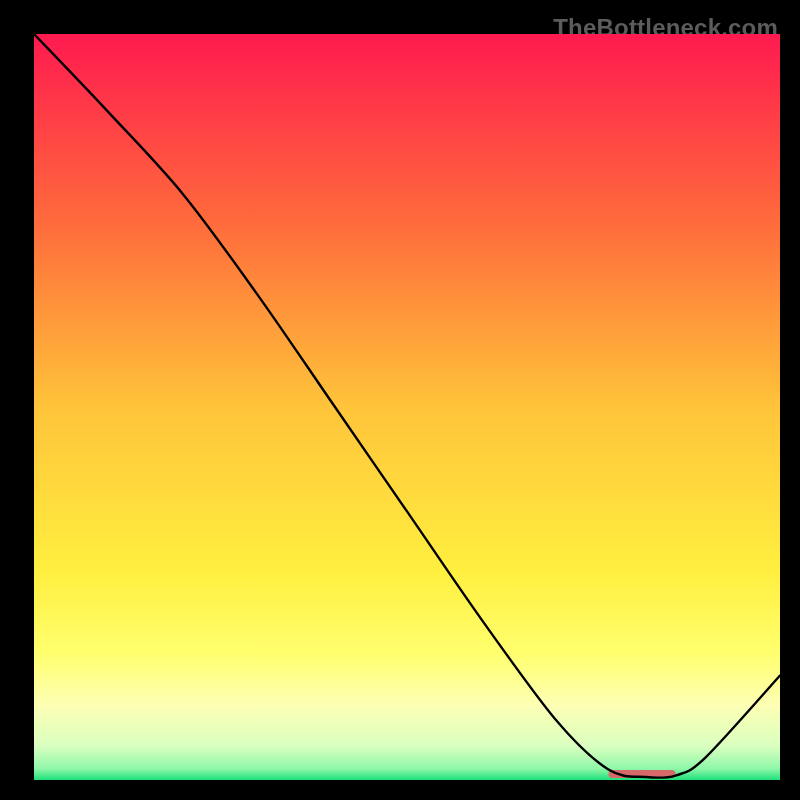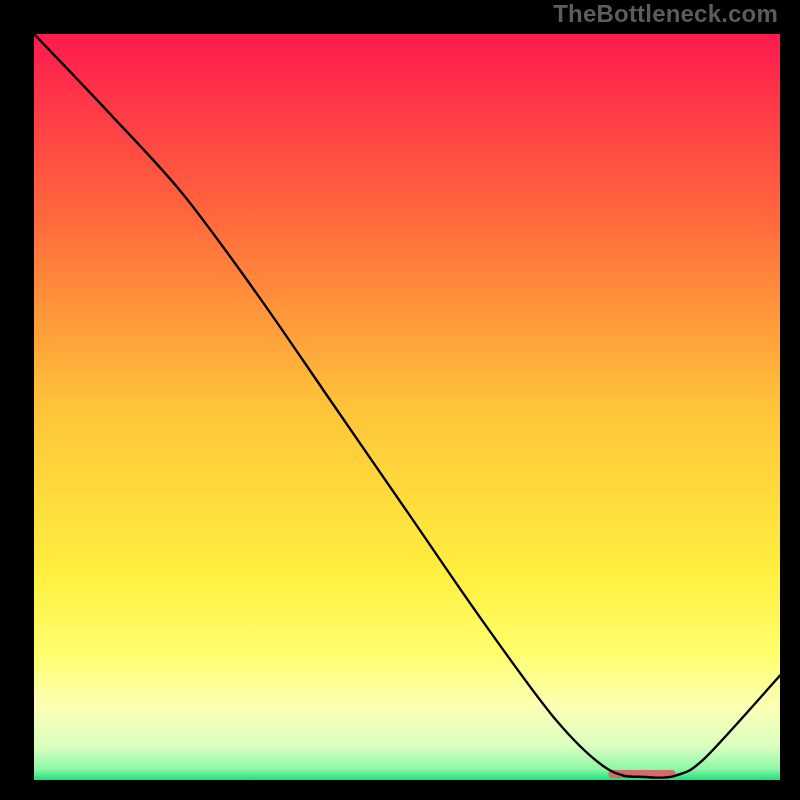--- a/index.html
+++ b/index.html
@@ -12,21 +12,21 @@
     font-family: Arial, Helvetica, sans-serif;
   }
   .chart-wrap {
     position: relative;
     width: 800px;
     height: 800px;
     background: #000;
   }
   .watermark {
     position: absolute;
-    top: 0;
+    top: 14px;
     right: 22px;
     color: #5c5c5c;
     font-size: 24px;
     font-weight: 600;
     letter-spacing: 0.2px;
     user-select: none;
   }
   .plot-area {
     position: absolute;
     left: 34px;

